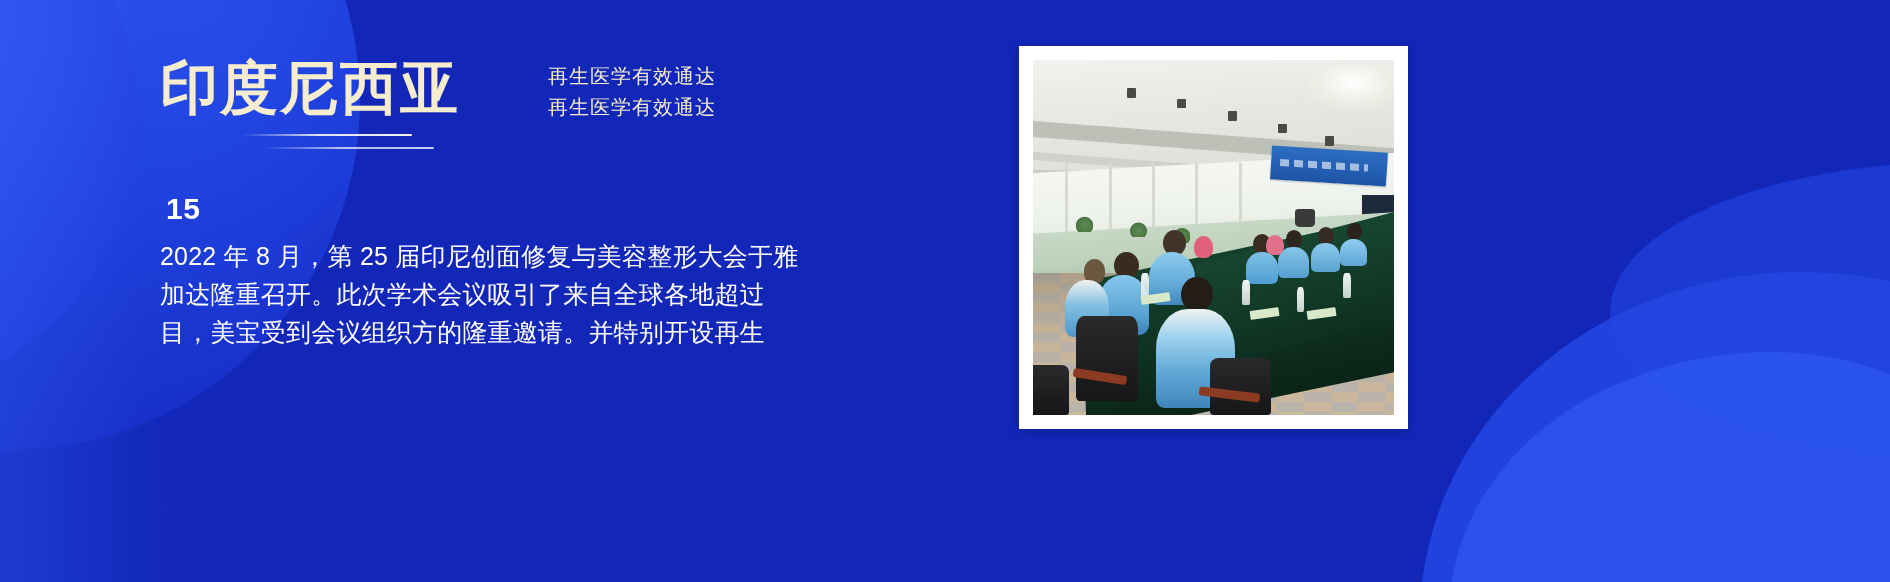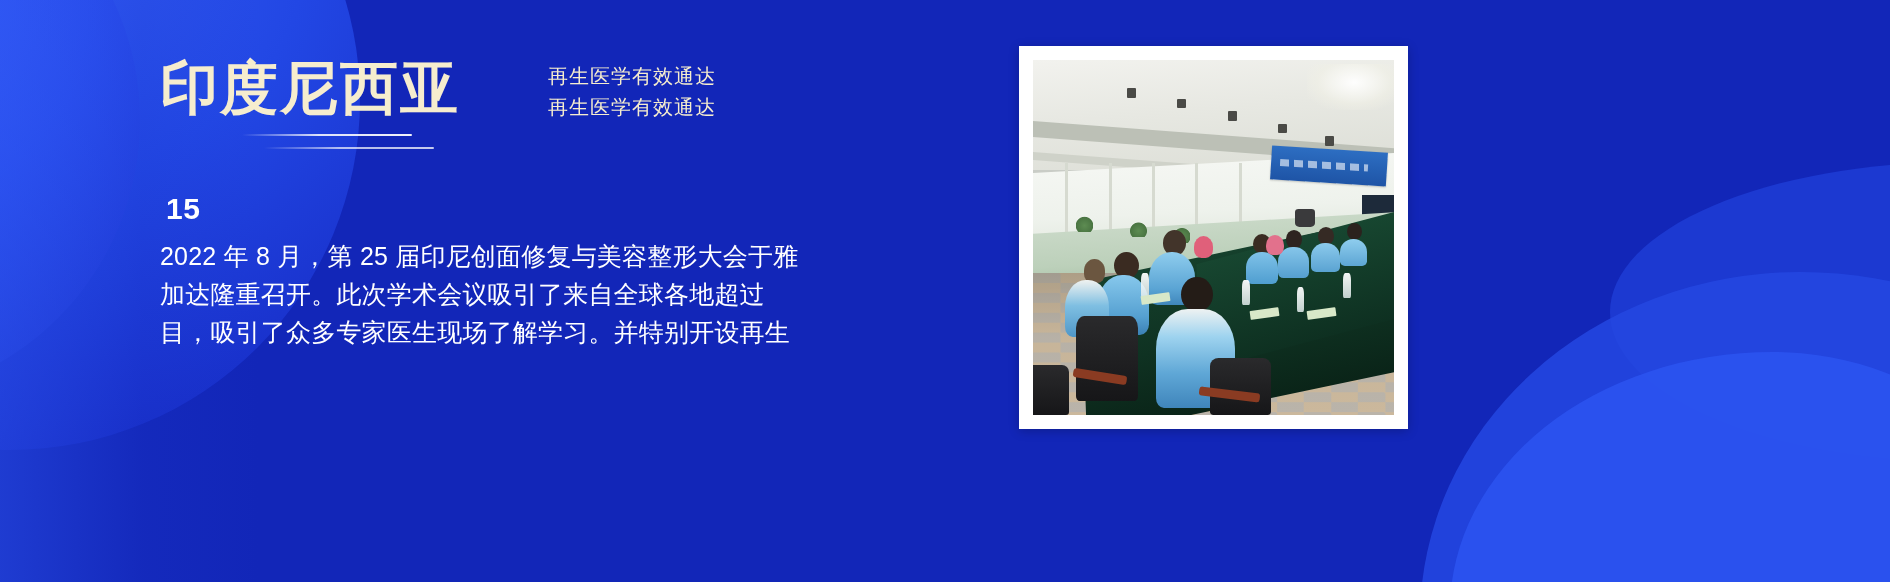--- a/index.html
+++ b/index.html
@@ -286,21 +286,21 @@
     <div class="rules">
       <div class="rule r1"></div>
       <div class="rule r2"></div>
     </div>
 
     <div class="index-num">15</div>
 
     <div class="body-copy">
       <span class="body-line">2022 年 8 月，第 25 届印尼创面修复与美容整形大会于雅</span>
       <span class="body-line">加达隆重召开。此次学术会议吸引了来自全球各地超过</span>
-      <span class="body-line">目，吸引了众多专家医生现场了解学习。并特别开设再生</span>
+      <span class="body-line">目，美宝受到会议组织方的隆重邀请。并特别开设再生</span>
     </div>
 
   </div>
 
   <div class="photo-frame">
     <div class="photo">
 
       <div class="ph-ceiling"></div>
       <div class="ph-chandelier"></div>
       <div class="ph-beam b1"></div>

